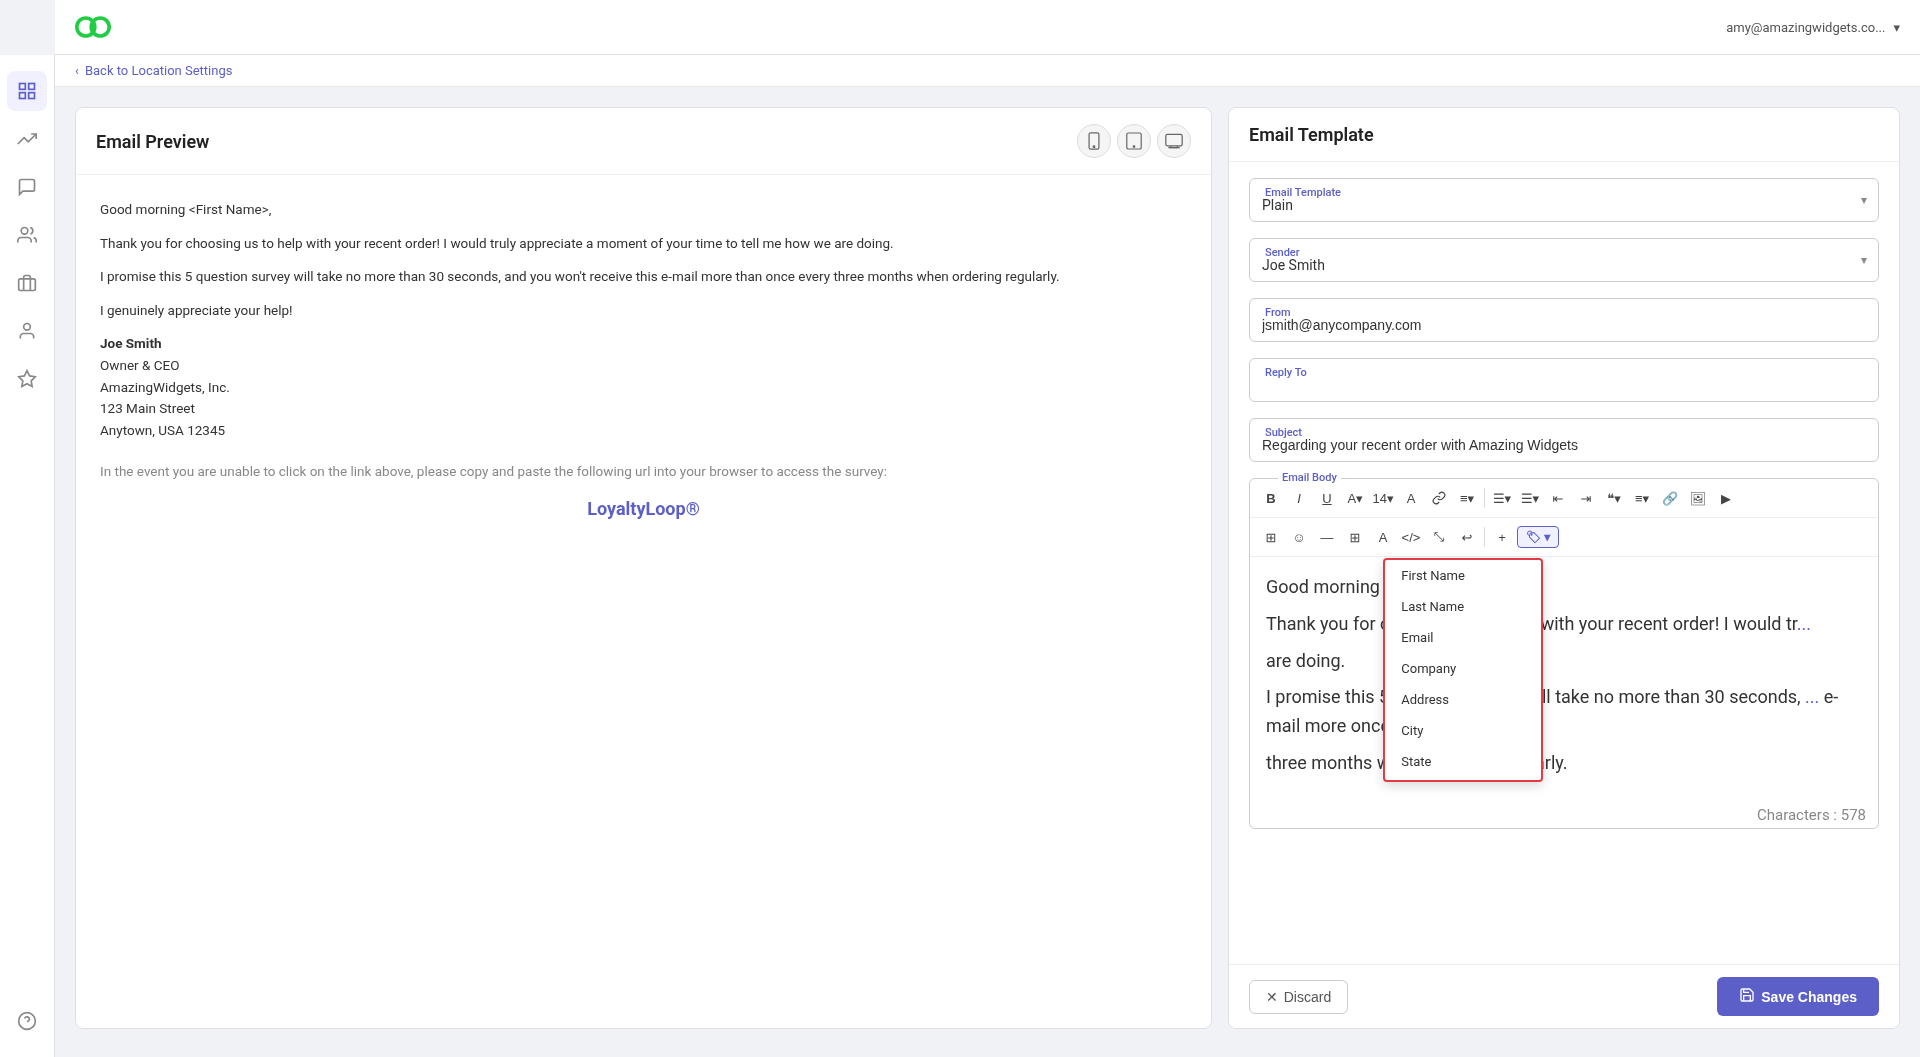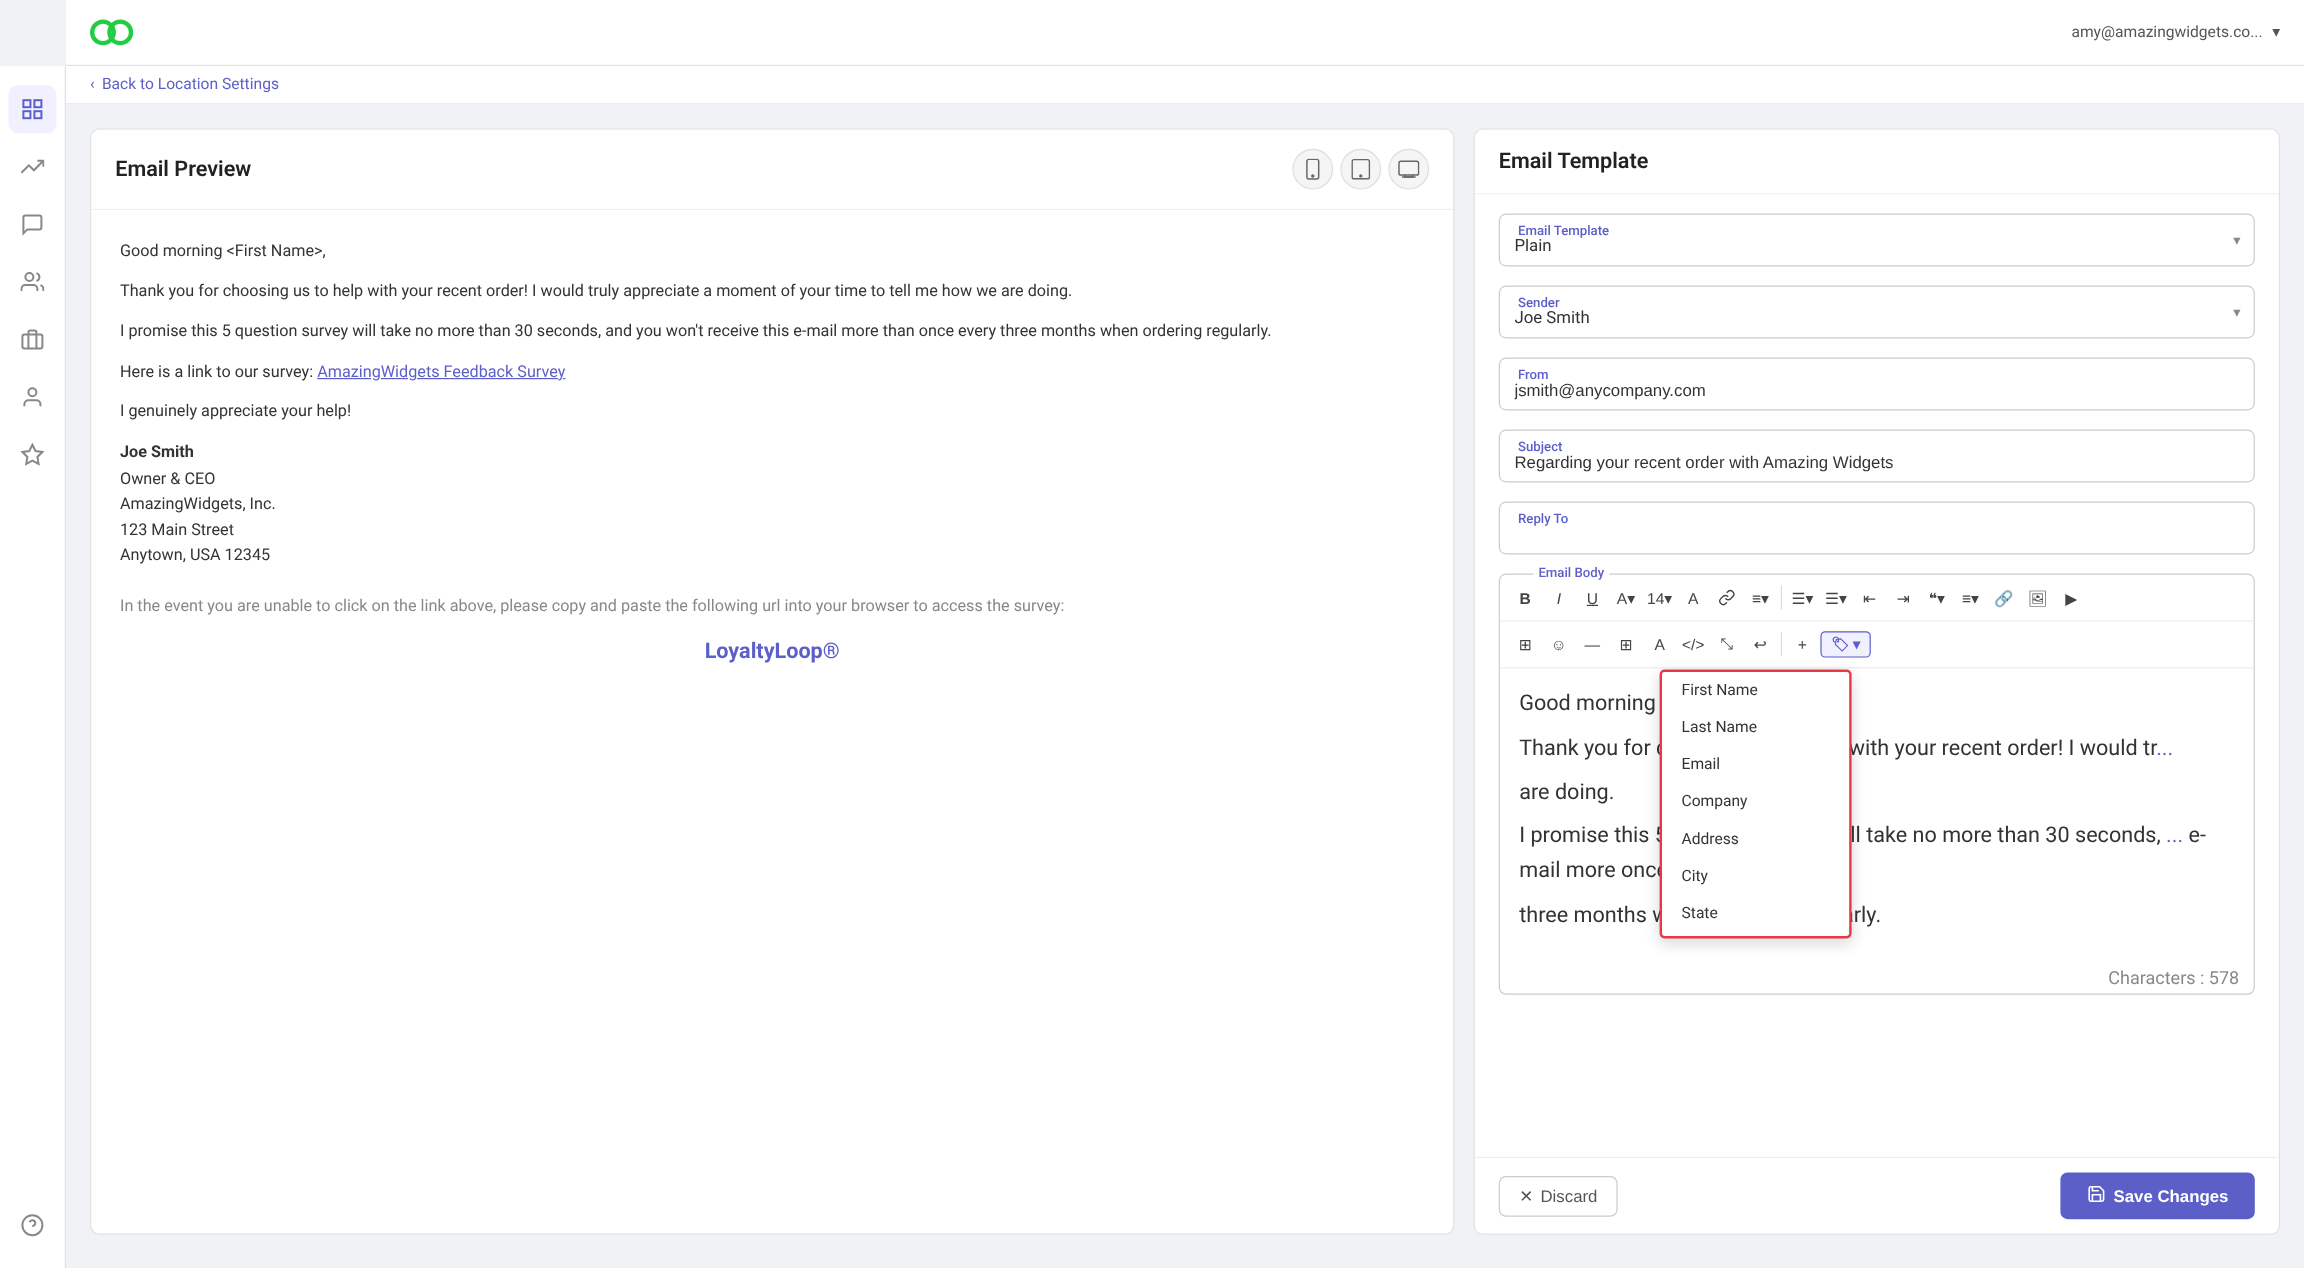--- a/index.html
+++ b/index.html
@@ -281,23 +281,20 @@
                 <line x1="4" y1="17" x2="18" y2="17"></line>
               </svg>
           </button>
         </div>
       </div>
 
       <div class="email-preview-body">
         <p class="greeting">Good morning &lt;First Name&gt;,</p>
         <p>Thank you for choosing us to help with your recent order! I would truly appreciate a moment of your time to tell me how we are doing.</p>
         <p>I promise this 5 question survey will take no more than 30 seconds, and you won't receive this e-mail more than once every three months when ordering regularly.</p>
-        <p>
-          <span>Here is a link to our survey: </span><a href="#">AmazingWidgets Feedback Survey</a>
-        </p>
         <p>I genuinely appreciate your help!</p>
         <div class="email-sig">
           <strong>Joe Smith</strong><br>
           <span>Owner &amp; CEO</span><br>
           <span>AmazingWidgets, Inc.</span><br>
           <span>123 Main Street</span><br>
           <span>Anytown, USA 12345</span>
         </div>
         <p class="email-footer-note">In the event you are unable to click on the link above, please copy and paste the following url into your browser to access the survey:</p>
         <div class="loyaltyloop-logo">
@@ -328,27 +325,27 @@
           </div>
           <span class="chevron">▾</span>
         </div>
 
         <div class="form-group">
           <span class="form-label">From</span>
           <input class="form-control" type="text" style="padding-top: 18px;" value="jsmith@anycompany.com">
         </div>
 
         <div class="form-group">
+          <span class="form-label">Reply To</span>
+          <input class="form-control reply-to-input" type="text" style="padding-top: 18px;">
+        </div>
+
+        <div class="form-group">
           <span class="form-label">Subject</span>
           <input class="form-control" type="text" style="padding-top: 18px;" value="Regarding your recent order with Amazing Widgets">
-        </div>
-
-        <div class="form-group">
-          <span class="form-label">Reply To</span>
-          <input class="form-control reply-to-input" type="text" style="padding-top: 18px;">
         </div>
 
         <div class="editor-container">
           <span class="editor-label">Email Body</span>
 
           <div class="toolbar-row">
             <button class="toolbar-btn">
                 <strong>B</strong>
               </button>
             <button class="toolbar-btn">

